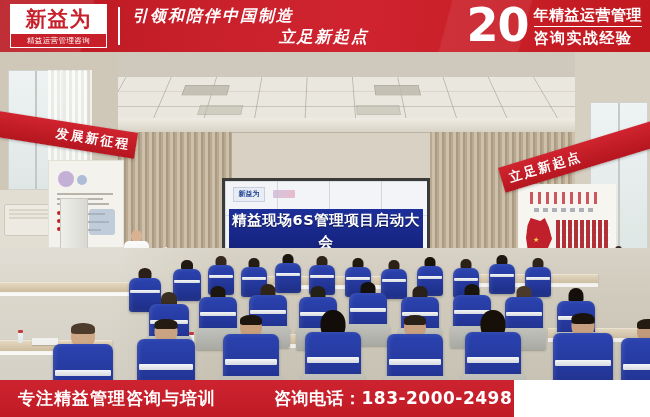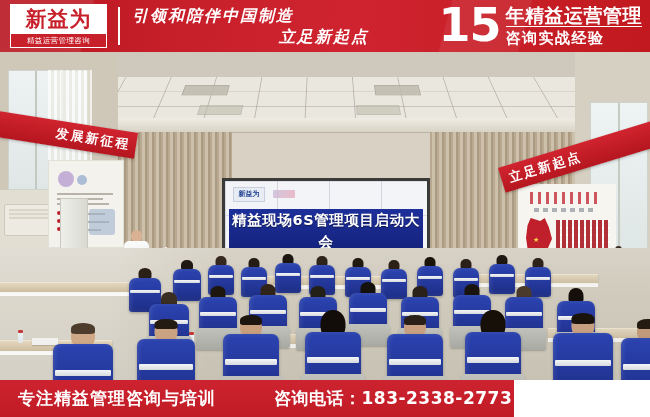--- a/index.html
+++ b/index.html
@@ -31,21 +31,21 @@
   .slogan{position:absolute;left:128px;top:5px;width:255px;height:44px;z-index:3;
     color:#fff;font-family:"DejaVu Serif",serif;font-weight:bold;font-style:italic;}
   .slogan .l1{font-size:16px;letter-spacing:2px;line-height:21px;text-align:left;padding-left:4px;}
   .slogan .l2{font-size:16px;letter-spacing:2px;line-height:21px;text-align:right;padding-right:14px;}
 
   .years{position:absolute;right:8px;top:2px;height:48px;display:flex;align-items:center;z-index:3;}
   .years .num{color:#fff;font-size:46px;font-weight:bold;line-height:1;
     font-family:"DejaVu Sans",sans-serif;letter-spacing:-1px;padding-right:5px;
     transform:translateY(-1px);}
   .years .txt{display:flex;flex-direction:column;justify-content:center;}
-  .years .txt .t1{color:#fff;font-size:19px;font-weight:bold;line-height:20px;letter-spacing:.5px;
+  .years .txt .t1{color:#fff;font-size:15px;font-weight:bold;line-height:20px;letter-spacing:.5px;
     border-bottom:1.5px solid #fff;padding-bottom:1px;font-family:"DejaVu Sans",sans-serif;}
   .years .txt .t2{color:#fff;font-size:15px;font-weight:bold;line-height:20px;letter-spacing:1.5px;
     padding-top:1px;font-family:"DejaVu Sans",sans-serif;}
 
   
   .photo{position:absolute;left:0;top:52px;width:650px;height:328px;overflow:hidden;
     background:#cfc9bd;}
 
   
   .ceiling{position:absolute;left:-60px;top:0;width:770px;height:78px;
@@ -231,21 +231,21 @@
     </div>
 
     <div class="divider"></div>
 
     <div class="slogan">
       <div class="l1">引领和陪伴中国制造</div>
       <div class="l2">立足新起点</div>
     </div>
 
     <div class="years">
-      <div class="num">15</div>
+      <div class="num">20</div>
       <div class="txt">
         <div class="t1">年精益运营管理</div>
         <div class="t2">咨询实战经验</div>
       </div>
     </div>
   </div>
 
   <div class="photo">
 
     <div class="backwall"></div>
@@ -563,16 +563,16 @@
       <div class="hair" style="top:-1px;width:22px;height:10px;background:#241b12;"></div>
       <div class="torso" style="top:18px;width:54px;height:62px;"></div>
       <div class="stripe" style="top:44px;width:50px;height:6px;"></div>
 
     </div>
 
   </div>
 
   <div class="footer">
     <div class="f1">专注精益管理咨询与培训</div>
-    <div class="f2">咨询电话：183-2338-2773</div>
+    <div class="f2">咨询电话：183-2000-2498</div>
   </div>
 
 </div>
 
 </body></html>

